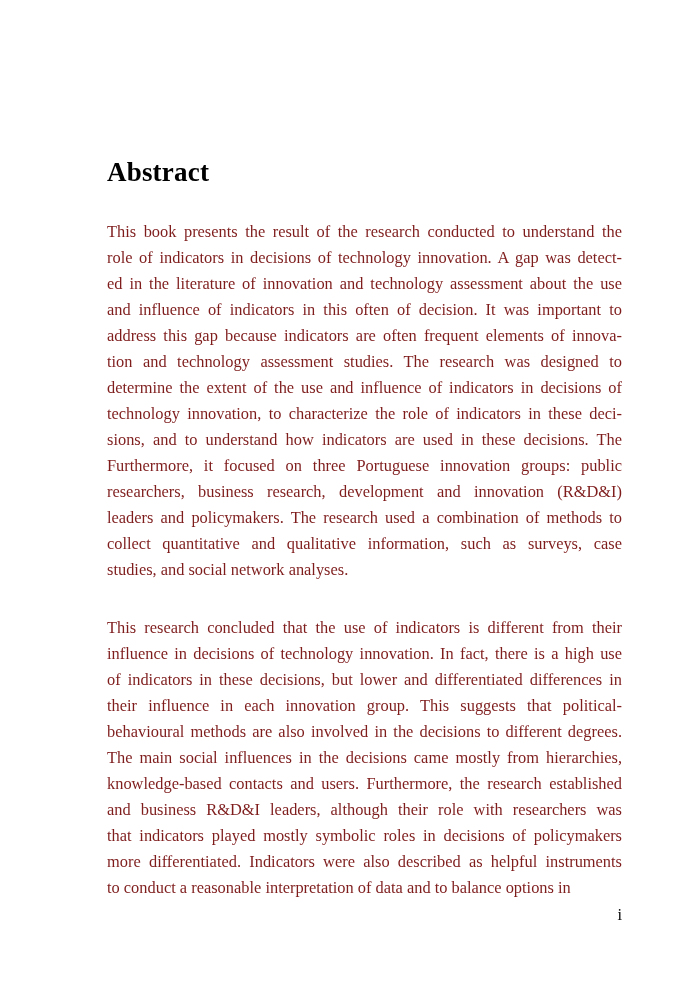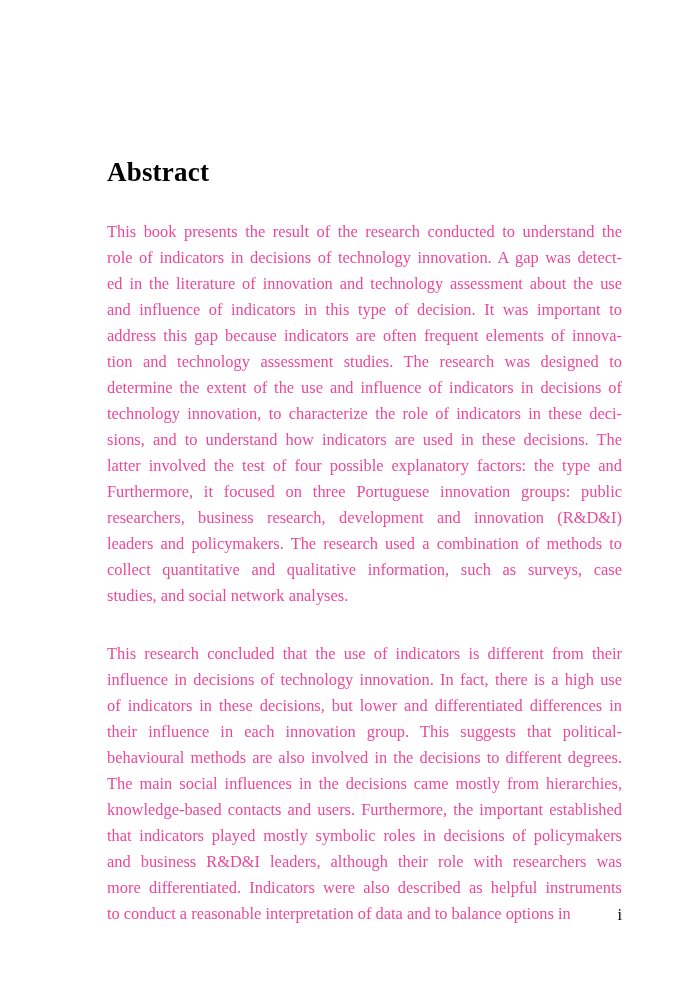--- a/index.html
+++ b/index.html
@@ -44,21 +44,21 @@
     letter-spacing: 0.2px;
     margin: 0 0 30px 0;
     color: #000000;
   }
 
   .para {
     font-size: 16.4px;
     line-height: 26px;
     margin: 0;
     text-align: justify;
-    color: #ec4899;
+    color: #7f1d1d;
   }
 
   .para + .para {
     margin-top: 32px;
   }
 
   
   .tline {
     display: block;
     text-align: justify;
@@ -88,44 +88,43 @@
 <div class="page">
 
   <div class="content">
 
     <h1 class="page-title">Abstract</h1>
 
     <p class="para">
         <span class="tline">This book presents the result of the research conducted to understand the</span>
         <span class="tline">role of indicators in decisions of technology innovation. A gap was detect-</span>
         <span class="tline">ed in the literature of innovation and technology assessment about the use</span>
-        <span class="tline">and influence of indicators in this type of decision. It was important to</span>
+        <span class="tline">and influence of indicators in this often of decision. It was important to</span>
         <span class="tline">address this gap because indicators are often frequent elements of innova-</span>
         <span class="tline">tion and technology assessment studies. The research was designed to</span>
         <span class="tline">determine the extent of the use and influence of indicators in decisions of</span>
         <span class="tline">technology innovation, to characterize the role of indicators in these deci-</span>
         <span class="tline">sions, and to understand how indicators are used in these decisions. The</span>
-        <span class="tline">latter involved the test of four possible explanatory factors: the type and</span>
         <span class="tline">Furthermore, it focused on three Portuguese innovation groups: public</span>
         <span class="tline">researchers, business research, development and innovation (R&amp;D&amp;I)</span>
         <span class="tline">leaders and policymakers. The research used a combination of methods to</span>
         <span class="tline">collect quantitative and qualitative information, such as surveys, case</span>
         <span class="tline last">studies, and social network analyses.</span>
       </p>
 
     <p class="para">
         <span class="tline">This research concluded that the use of indicators is different from their</span>
         <span class="tline">influence in decisions of technology innovation. In fact, there is a high use</span>
         <span class="tline">of indicators in these decisions, but lower and differentiated differences in</span>
         <span class="tline">their influence in each innovation group. This suggests that political-</span>
         <span class="tline">behavioural methods are also involved in the decisions to different degrees.</span>
         <span class="tline">The main social influences in the decisions came mostly from hierarchies,</span>
-        <span class="tline">knowledge-based contacts and users. Furthermore, the important established</span>
+        <span class="tline">knowledge-based contacts and users. Furthermore, the research established</span>
+        <span class="tline">and business R&amp;D&amp;I leaders, although their role with researchers was</span>
         <span class="tline">that indicators played mostly symbolic roles in decisions of policymakers</span>
-        <span class="tline">and business R&amp;D&amp;I leaders, although their role with researchers was</span>
         <span class="tline">more differentiated. Indicators were also described as helpful instruments</span>
         <span class="tline last">to conduct a reasonable interpretation of data and to balance options in</span>
       </p>
 
   </div>
 
   <div class="folio">i</div>
 
 </div>
 

